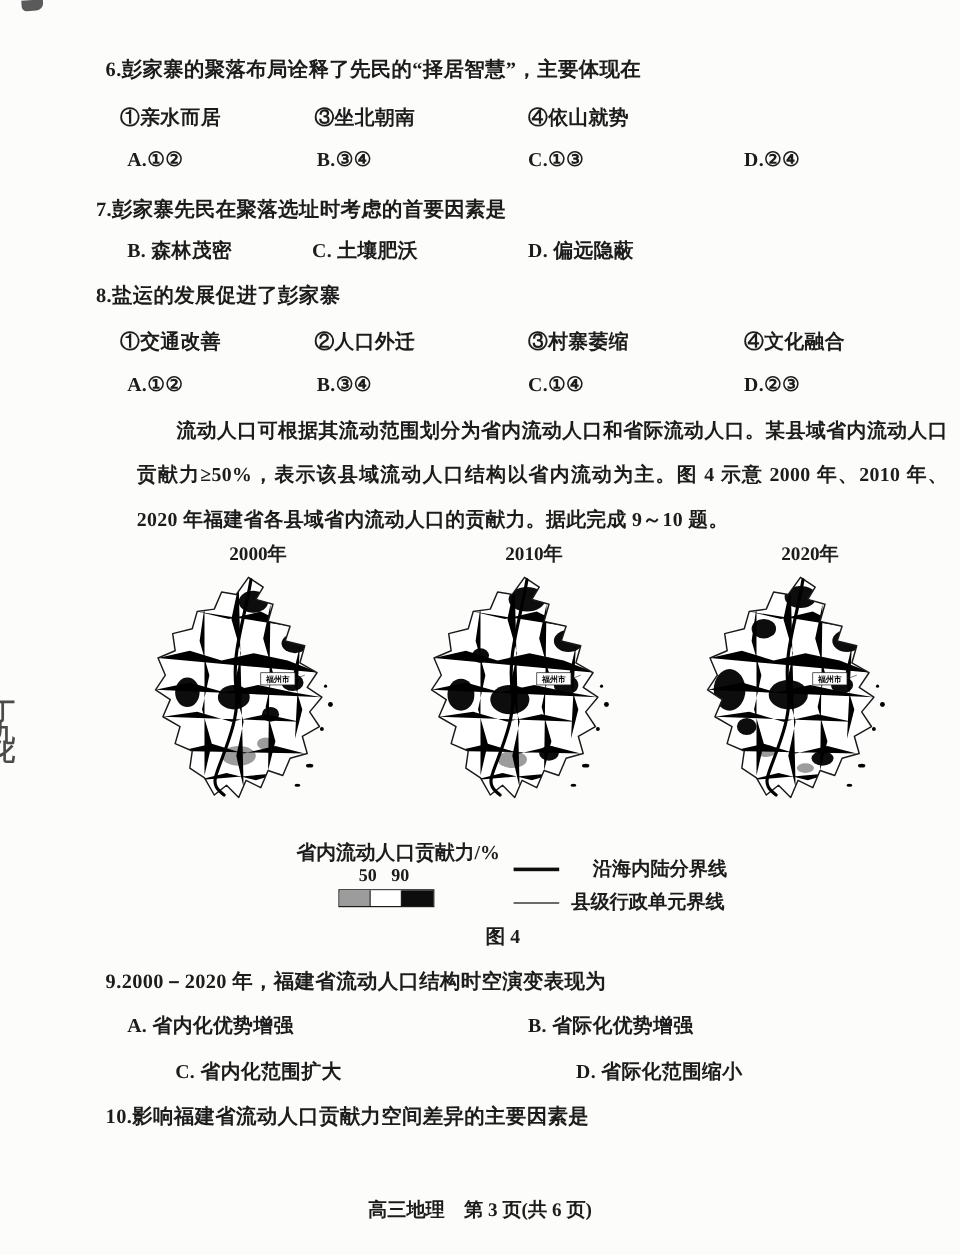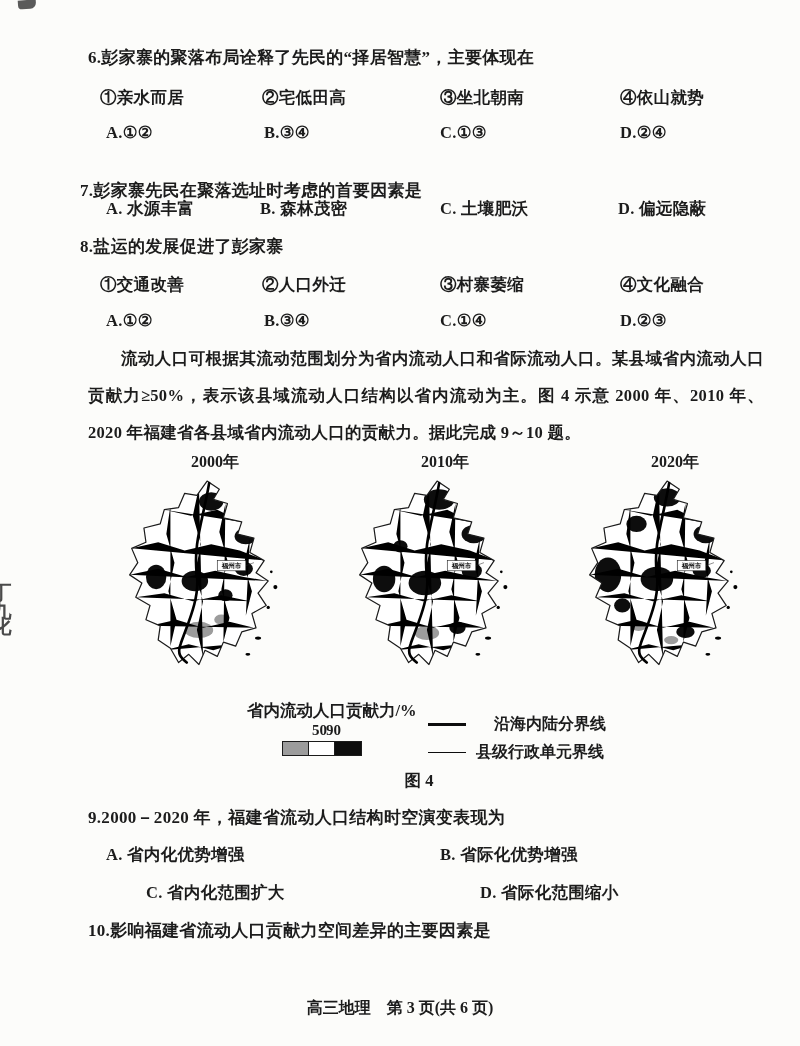--- a/index.html
+++ b/index.html
@@ -12,21 +12,21 @@
   .abs { position:absolute; }
   .stem { font-size:17px; font-weight:700; letter-spacing:.3px; white-space:nowrap; }
   .row  { display:grid; font-size:16.5px; font-weight:600; letter-spacing:.3px; white-space:nowrap; }
   .cols-items { grid-template-columns:162px 178px 180px auto; }
   .cols-opts  { grid-template-columns:158px 176px 180px auto; }
   .cols-q7    { grid-template-columns:154px 180px 178px auto; }
   .cols-q9    { grid-template-columns:334px auto; }
   .cols-q10   { grid-template-columns:152px 177px 177px auto; }
   .passage {
     width:676px; font-size:16.5px; font-weight:600; line-height:37px;
-    text-indent:2em; text-align:justify; letter-spacing:.3px;
+    text-indent:2em; text-align:justify; letter-spacing:.3px;margin-left:26px;
   }
   .maps-row { width:672px; display:flex; justify-content:space-between; }
   .map-panel { width:212px; }
   .map-year { text-align:center; padding-left:26px; font-size:16px; font-weight:700; margin-bottom:2px; }
   .map-svg { display:block; margin:0 auto; }
   .m-fill { fill:#ffffff; }
   .m-stroke { fill:none; stroke:#1b1b1b; stroke-width:1.2; stroke-linejoin:round; }
   .m-div { fill:none; stroke:#000; stroke-width:2.6; stroke-linecap:round; }
   .blob-b { fill:#0d0d0d; }
   .blob-g { fill:#9c9c9c; }
@@ -87,36 +87,34 @@
 <div class="page">
 
   <div class="abs scan-speck"></div>
   <div class="abs edge-marks">丁九化</div>
 
   <div class="abs stem" style="left:88px; top:46px;">
     <span>6.</span><span>彭家寨的聚落布局诠释了先民的“择居智慧”，主要体现在</span>
   </div>
   <div class="abs row cols-items" style="left:100px; top:87px;">
     <span>①亲水而居</span>
-    <span>②宅低田高</span>
     <span>③坐北朝南</span>
     <span>④依山就势</span>
   </div>
   <div class="abs row cols-opts" style="left:106px; top:123px;">
     <span>A.①②</span>
     <span>B.③④</span>
     <span>C.①③</span>
     <span>D.②④</span>
   </div>
 
-  <div class="abs stem" style="left:80px; top:179px;">
+  <div class="abs stem" style="left:80px; top:163px;">
     <span>7.</span><span>彭家寨先民在聚落选址时考虑的首要因素是</span>
   </div>
   <div class="abs row cols-q7" style="left:106px; top:198px;">
-    <span>A. 水源丰富</span>
     <span>B. 森林茂密</span>
     <span>C. 土壤肥沃</span>
     <span>D. 偏远隐蔽</span>
   </div>
 
   <div class="abs stem" style="left:80px; top:235px;">
     <span>8.</span><span>盐运的发展促进了彭家寨</span>
   </div>
   <div class="abs row cols-items" style="left:100px; top:274px;">
     <span>①交通改善</span>
@@ -222,21 +220,21 @@
         <g>
           <line x1="138" y1="89" x2="146" y2="86" stroke="#222" stroke-width="0.5"></line>
           <rect class="city-box" x="110" y="84" width="28" height="10"></rect>
           <text class="city-text" x="124" y="91.5" text-anchor="middle">福州市</text>
         </g>
       </svg>
     </div>
   </div>
 
   <div class="abs legend-title" style="left:247px; top:700px;">省内流动人口贡献力/%</div>
-  <div class="abs legend-tick" style="left:312px; top:722px;">50</div>
+  <div class="abs legend-tick" style="left:299px; top:722px;">50</div>
   <div class="abs legend-tick" style="left:326px; top:722px;">90</div>
   <div class="abs legend-bar" style="left:282px; top:741px;">
     <span class="seg seg-gray"></span>
     <span class="seg seg-white"></span>
     <span class="seg seg-black"></span>
   </div>
   <div class="abs legend-line-item" style="left:428px; top:714px;gap:28px;">
     <span class="sample-thick"></span>
     <span>沿海内陆分界线</span>
   </div>

